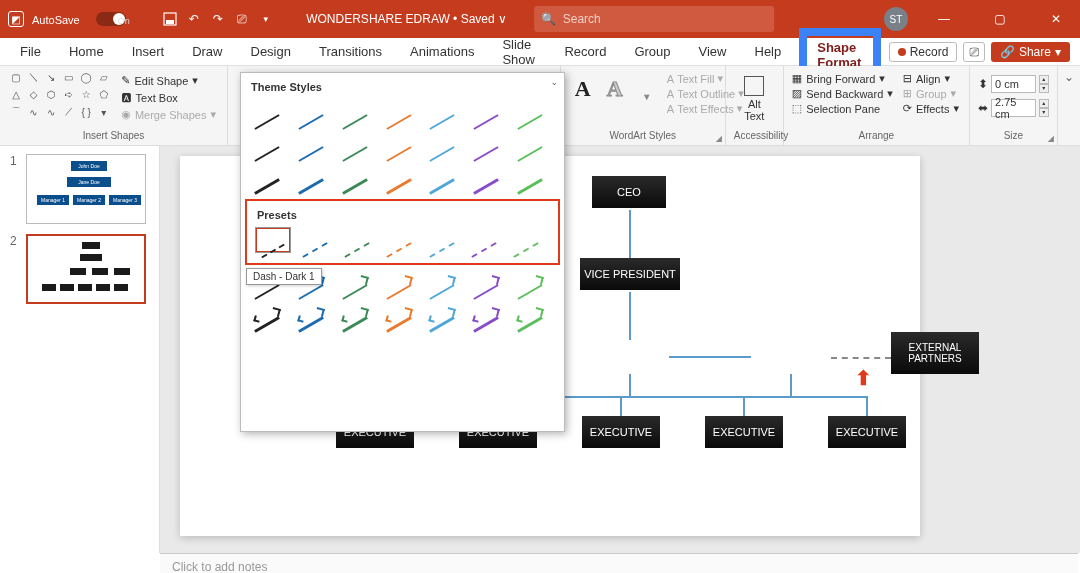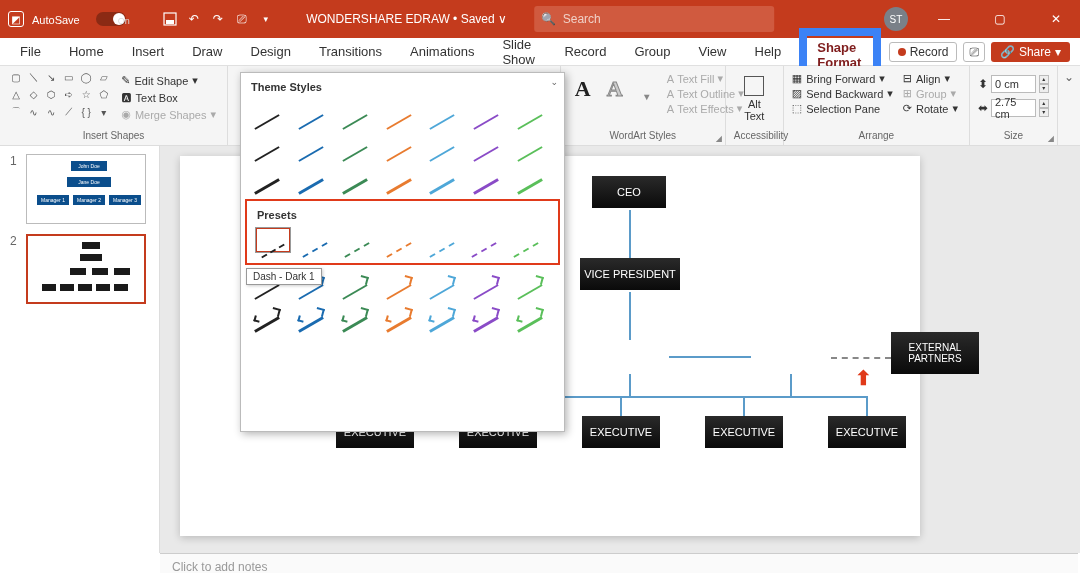--- a/index.html
+++ b/index.html
@@ -226,21 +226,21 @@
   <div class="ribbon-group" style="width:190px">
     <div style="display:flex;gap:10px">
       <div class="arrange-col">
         <span class="ai">▦ <span>Bring Forward</span> ▾</span>
         <span class="ai">▨ <span>Send Backward</span> ▾</span>
         <span class="ai">⬚ <span>Selection Pane</span></span>
       </div>
       <div class="arrange-col">
         <span class="ai">⊟ <span>Align</span> ▾</span>
         <span class="ai" style="color:#aaa">⊞ <span>Group</span> ▾</span>
-        <span class="ai">⟳ <span>Rotate</span> ▾</span>
+        <span class="ai">⟳ <span>Effects</span> ▾</span>
       </div>
     </div>
     <div class="label">Arrange</div>
   </div>
 
   <div class="ribbon-group" style="width:88px">
     <div class="size-col">
       <div class="size-row">
           <span>⬍</span>
           <span class="num">0 cm</span>

